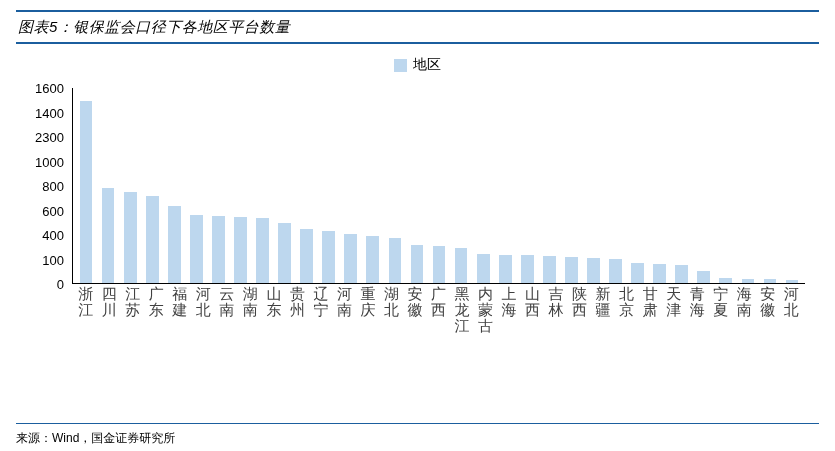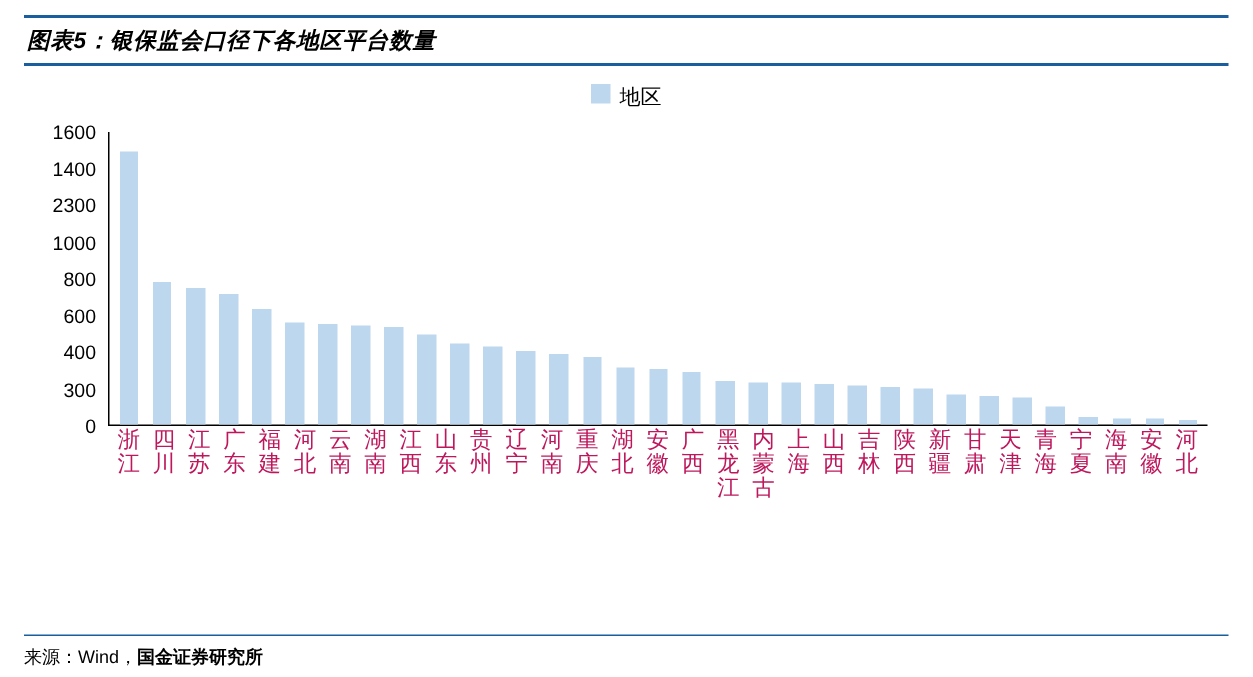--- a/index.html
+++ b/index.html
@@ -26,30 +26,31 @@
     position: relative;
     margin-top: 10px;
     height: 30px;
     border-top: 2px solid #1b5e9e;
     border-bottom: 2px solid #1b5e9e;
     display: flex;
     align-items: center;
   }
   .title-text {
     font-size: 15px;
-    font-weight: bold;
+    font-weight: normal;
     font-style: italic;
     letter-spacing: 0.5px;
     color: #000;
     padding-left: 2px;
   }
   
   .legend {
     margin-top: 12px;
     display: flex;
+    align-items: center;
     justify-content: center;
     gap: 6px;
   }
   .legend-swatch {
     width: 13px;
     height: 13px;
     background: #bdd7ee;
     display: inline-block;
   }
   .legend-label {
@@ -123,61 +124,61 @@
     box-sizing: border-box;
   }
   .x-slot {
     flex: 1 1 0;
     display: flex;
     justify-content: center;
   }
   .x-label {
     font-size: 15px;
     line-height: 1.06;
-    color: #be185d;
+    color: #404040;
     writing-mode: horizontal-tb;
     width: 1em;
     word-break: break-all;
     text-align: center;
   }
   
   .source-bar {
     position: absolute;
     left: 16px;
     right: 16px;
     bottom: 14px;
   }
   .source-rule {
     border-top: 1px solid #1b5e9e;
     margin-bottom: 6px;
   }
   .source-text {
     font-size: 12px;
     color: #000;
   }
-  .source-text b { font-weight: bold; }
+  .source-text b { font-weight: normal; }
 </style>
 </head>
 <body>
 
 <div class="page">
 
   <div class="title-bar">
     <div class="title-text">图表5：银保监会口径下各地区平台数量</div>
   </div>
 
   <div class="legend">
     <span class="legend-swatch"></span>
     <span class="legend-label">地区</span>
   </div>
 
   <div class="chart-area">
     <div class="y-axis-labels" id="y-axis">
         <div class="y-tick" style="top: 100%;">0</div>
-        <div class="y-tick" style="top: 87.5%;">300</div>
+        <div class="y-tick" style="top: 87.5%;">100</div>
         <div class="y-tick" style="top: 75%;">400</div>
         <div class="y-tick" style="top: 62.5%;">600</div>
         <div class="y-tick" style="top: 50%;">800</div>
         <div class="y-tick" style="top: 37.5%; margin-left: 12px;">1000</div>
         <div class="y-tick" style="top: 25%;">2300</div>
         <div class="y-tick" style="top: 12.5%;">1400</div>
         <div class="y-tick" style="top: 0%;">1600</div>
       </div>
     <div class="plot-wrap">
       <div class="plot">
@@ -303,23 +304,20 @@
         <div class="x-slot">
           <div class="x-label">河北</div>
         </div>
         <div class="x-slot">
           <div class="x-label">云南</div>
         </div>
         <div class="x-slot">
           <div class="x-label">湖南</div>
         </div>
         <div class="x-slot">
-          <div class="x-label">江西</div>
-        </div>
-        <div class="x-slot">
           <div class="x-label">山东</div>
         </div>
         <div class="x-slot">
           <div class="x-label">贵州</div>
         </div>
         <div class="x-slot">
           <div class="x-label">辽宁</div>
         </div>
         <div class="x-slot">
           <div class="x-label">河南</div>
@@ -349,20 +347,23 @@
           <div class="x-label">山西</div>
         </div>
         <div class="x-slot">
           <div class="x-label">吉林</div>
         </div>
         <div class="x-slot">
           <div class="x-label">陕西</div>
         </div>
         <div class="x-slot">
           <div class="x-label">新疆</div>
+        </div>
+        <div class="x-slot">
+          <div class="x-label">北京</div>
         </div>
         <div class="x-slot">
           <div class="x-label">甘肃</div>
         </div>
         <div class="x-slot">
           <div class="x-label">天津</div>
         </div>
         <div class="x-slot">
           <div class="x-label">青海</div>
         </div>

